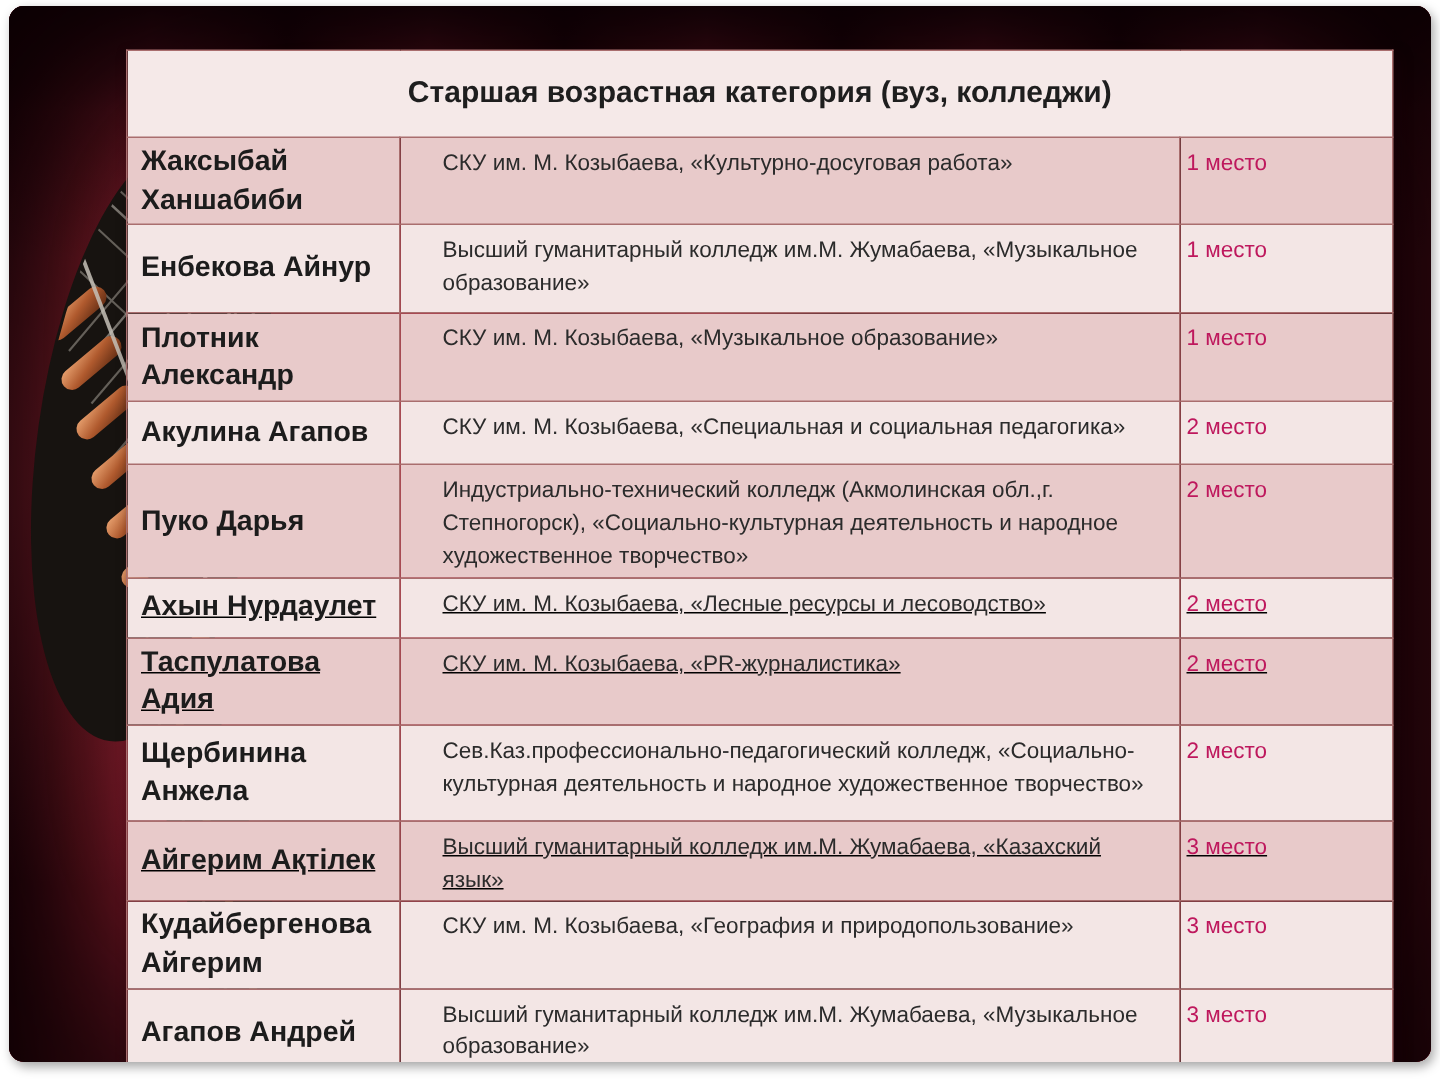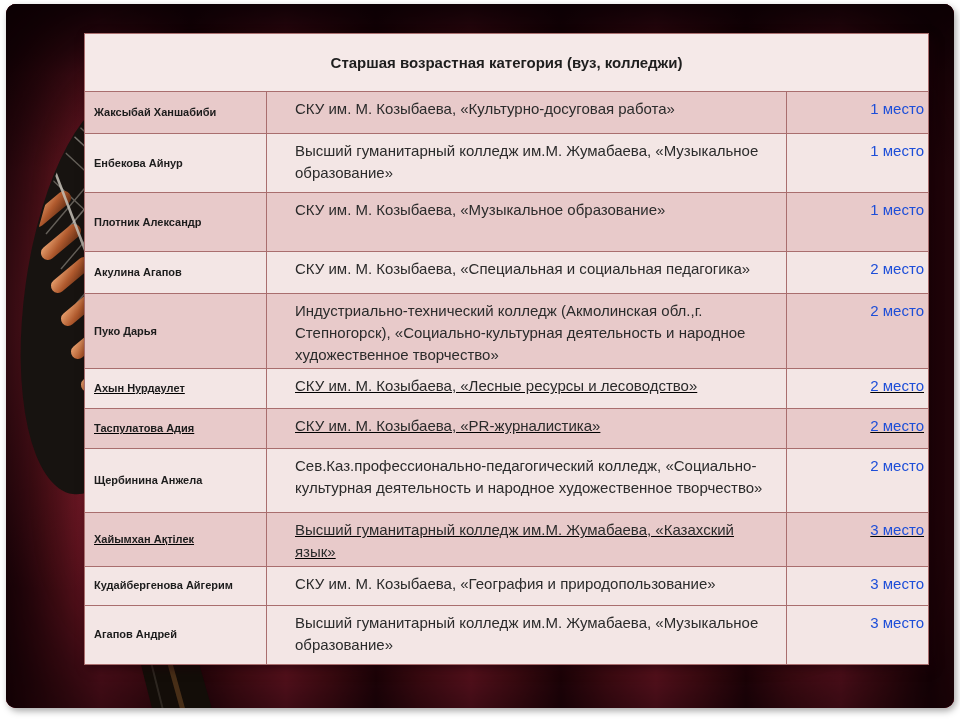--- a/index.html
+++ b/index.html
@@ -32,36 +32,36 @@
     position:absolute;left:78px;top:29px;width:844px;
     border-collapse:collapse;table-layout:fixed;
     box-shadow:3px 4px 9px rgba(25,0,8,.55);
     font-family:"Liberation Sans",sans-serif;
   }
   table.results td{
     border:1.5px solid #a96e6e;
     overflow:hidden;
   }
   tr.hdr td{
-    background:#f5e9e8;font-weight:bold;font-size:15px;color:#1e1e1e;
+    background:#f5e9e8;font-weight:bold;font-size:20px;color:#1e1e1e;
     text-align:center;vertical-align:middle;padding:4px 8px;
   }
   tr.dark td{background:#e8caca;}
   tr.light td{background:#f3e6e5;}
   td.name{
-    font-weight:bold;font-size:11px;color:#1c1c1c;
+    font-weight:bold;font-size:19px;color:#1c1c1c;
     vertical-align:middle;padding:3px 6px 3px 9px;line-height:1.35;
   }
   td.inst{
     font-size:15px;color:#2b2b2b;
     vertical-align:top;padding:6px 12px 3px 28px;line-height:1.45;
   }
   td.place{
-    font-size:15px;color:#1d4ed8;
-    vertical-align:top;text-align:right;padding:8px 4px 3px 4px;
+    font-size:15px;color:#be185d;
+    vertical-align:top;text-align:left;padding:8px 4px 3px 4px;
   }
   tr.h58{height:58px;} tr.h42{height:42px;} tr.h43{height:59px;}
   tr.h62{height:62px;} tr.h40{height:40px;text-decoration:underline;} tr.h64{height:64px;}
   tr.h51{height:39px;}
 </style>
 </head>
 <body>
 
 <div class="photo">
   <div class="curtain"></div>
@@ -160,21 +160,21 @@
         <td class="name">Таспулатова Адия</td>
         <td class="inst">СКУ им. М. Козыбаева, «PR-журналистика»</td>
         <td class="place">2 место</td>
       </tr>
       <tr class="row light h64">
         <td class="name">Щербинина Анжела</td>
         <td class="inst">Сев.Каз.профессионально-педагогический колледж, «Социально-культурная деятельность и народное художественное творчество»</td>
         <td class="place">2 место</td>
       </tr>
       <tr class="row dark h40">
-        <td class="name">Хайымхан Ақтілек</td>
+        <td class="name">Айгерим Ақтілек</td>
         <td class="inst">Высший гуманитарный колледж им.М. Жумабаева, «Казахский язык»</td>
         <td class="place">3 место</td>
       </tr>
       <tr class="row light h51">
         <td class="name">Кудайбергенова Айгерим</td>
         <td class="inst">СКУ им. М. Козыбаева, «География и природопользование»</td>
         <td class="place">3 место</td>
       </tr>
       <tr class="row light h43">
         <td class="name">Агапов Андрей</td>

